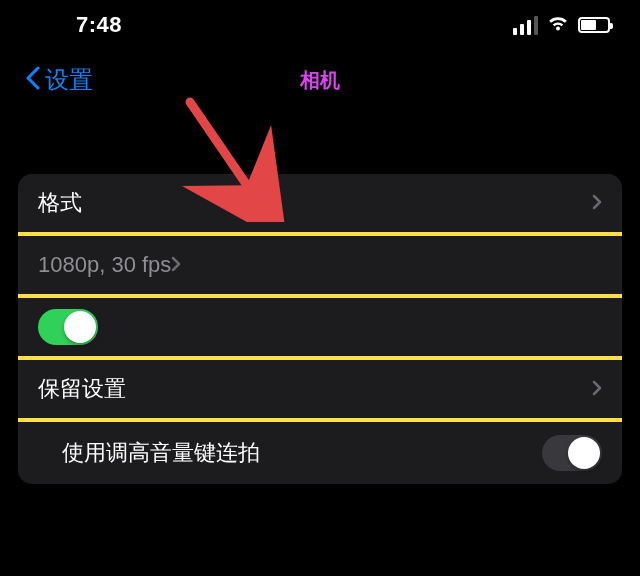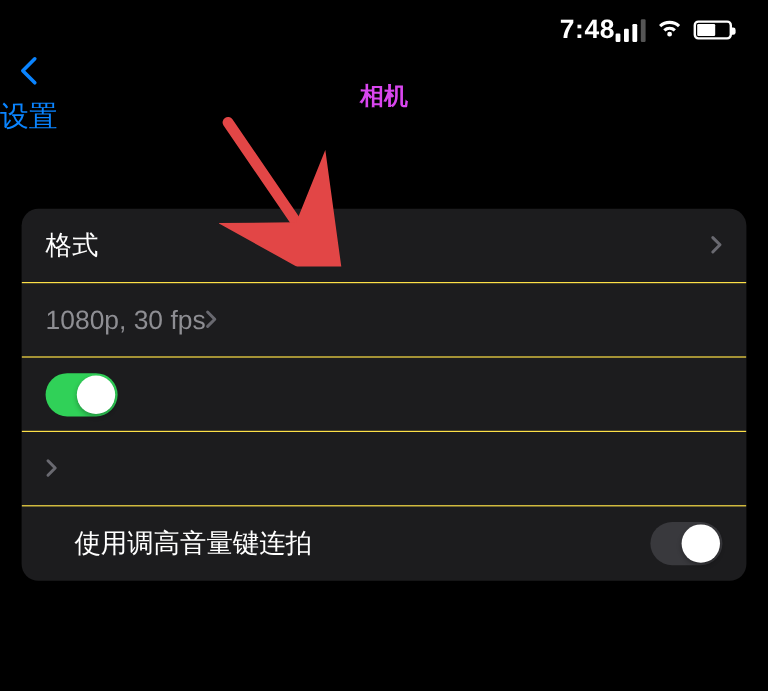--- a/index.html
+++ b/index.html
@@ -9,21 +9,21 @@
       background: #000;
       font-family: -apple-system, "Helvetica Neue", Arial, sans-serif;
       color: #fff;
       overflow: hidden;
       position: relative;
     }
     .status-bar {
       height: 50px;
       display: flex;
       align-items: center;
-      justify-content: flex-end;
+      justify-content: space-between;
       padding: 0 30px 0 76px;
       font-size: 22px;
       font-weight: 600;
     }
     .status-time { letter-spacing: 0.5px; }
     .status-icons { display: flex; align-items: center; gap: 8px; }
     .cell-bars { display: inline-flex; align-items: flex-end; gap: 2.5px; }
     .cell-bars span { width: 4.5px; background: #fff; border-radius: 1px; }
     .cell-bars span:nth-child(1){height:7px}
     .cell-bars span:nth-child(2){height:11px}
@@ -40,38 +40,38 @@
     }
     .battery-fill { position:absolute; left:1px; top:1px; bottom:1px; width:55%; background:#fff; border-radius:1px; }
 
     .nav-bar {
       height: 60px;
       position: relative;
       display: flex;
       align-items: center;
     }
     .back {
-      position: absolute; left: 0; display: flex; align-items: center;
-      color: #0a84ff; font-size: 24px; gap: 4px; flex-direction: column;
+      position: absolute; left: 25px; display: flex; align-items: center;
+      color: #0a84ff; font-size: 24px; gap: 4px;
     }
     .back-chevron { font-size: 30px; line-height: 1; font-weight: 300; }
     .title {
       margin: 0 auto; font-size: 20px; font-weight: 600; color: #d946ef;
     }
 
     .group {
       margin: 64px 18px 0 18px;
       background: #1c1c1e;
       border-radius: 14px;
       overflow: hidden;
     }
     .row {
       display: flex; align-items: center; justify-content: space-between;
       padding: 0 20px; height: 62px;
-      border-bottom: 1px solid #fde047;
+      border-bottom: 4px solid #fde047;
       font-size: 22px;
     }
     .row:last-of-type { border-bottom: none; padding-left: 44px; }
     .row .label { color: #fff; }
     .row .right { display: flex; align-items: center; }
     .row .value { color: #8e8e93; font-size: 22px; }
     .disclosure { color: #696970; font-size: 22px; font-weight: 400; }
 
     .switch {
       width: 60px; height: 36px; border-radius: 18px; position: relative;
@@ -153,20 +153,21 @@
   </div>
 
 
   <div class="row">
     <span class="switch on">
         <span class="knob"></span>
       </span>
   </div>
 
   <div class="row">
+    <span class="label">保留设置</span>
     <span class="right">
       <span class="disclosure">
         <svg width="10" height="16" viewBox="0 0 10 16">
             <path d="M2 2 L8 8 L2 14" stroke="#696970" stroke-width="2.5" fill="none" stroke-linecap="round" stroke-linejoin="round"></path>
           </svg>
       </span>
     </span>
   </div>
 
   <div class="row">

